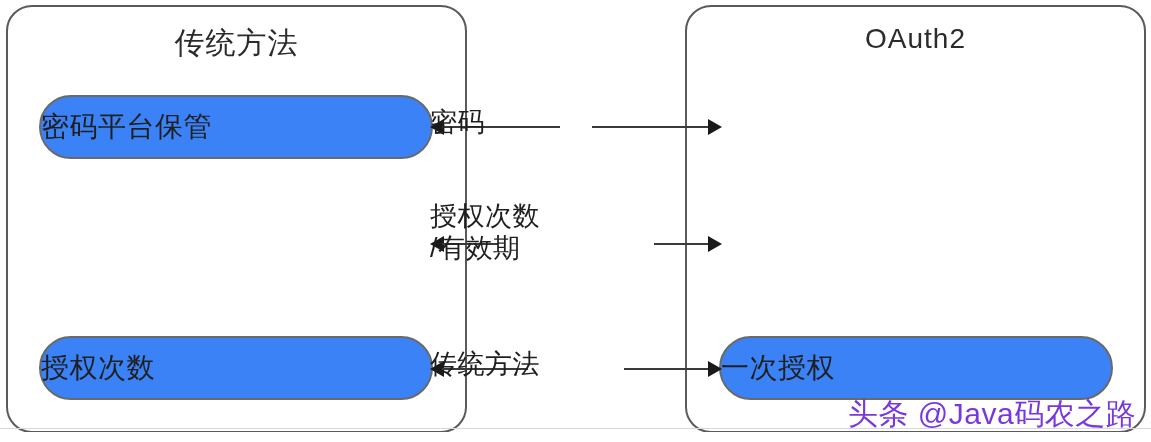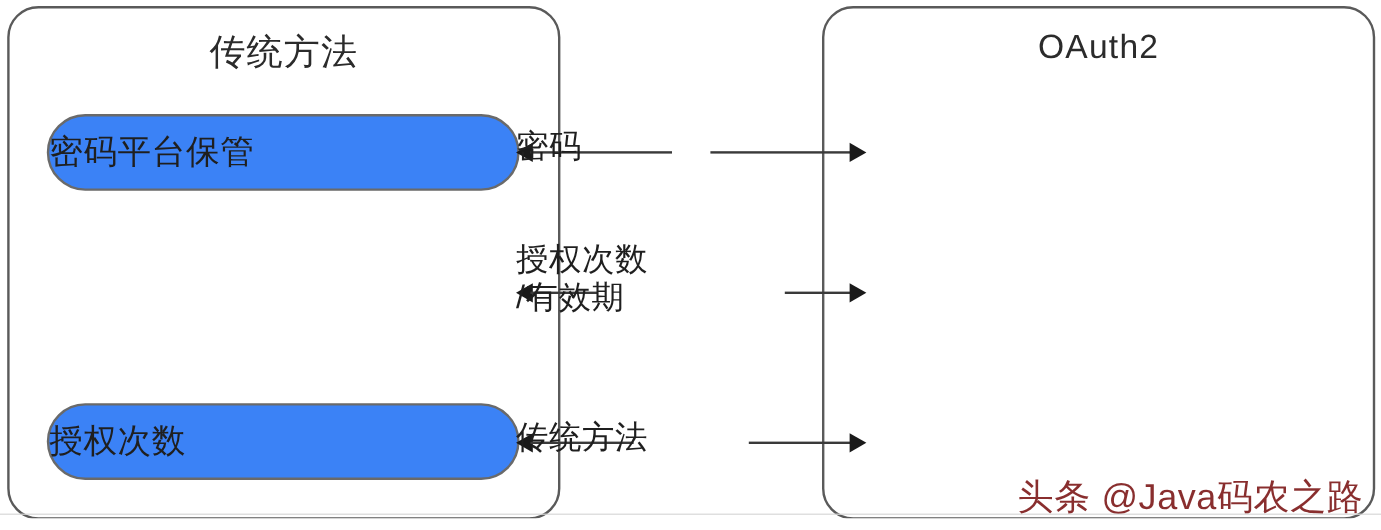--- a/index.html
+++ b/index.html
@@ -115,21 +115,21 @@
   .conn-label.single { top: -19px; }
   
   .conn-label.double { top: -42px; }
 
   
   #watermark {
     position: absolute;
     left: 848px;
     top: 394px;
     font-size: 30px;
-    color: #7f1d1d;
+    color: #6d28d9;
     opacity: 0.92;
     white-space: nowrap;
     letter-spacing: 0.5px;
     pointer-events: none;
   }
 
   
   #bottom-rule {
     position: absolute;
     left: 0;
@@ -152,20 +152,23 @@
     <span class="item-label">密码平台保管</span>
   </div>
   <div class="item-box" id="box-l2">
     <span class="item-label">授权次数</span>
   </div>
 
   <div class="panel" id="panel-right">
     <div class="panel-title latin">OAuth2</div>
   </div>
 
+  <div class="item-box" id="box-r2">
+    <span class="item-label">一次授权</span>
+  </div>
 
   <div class="connector" id="conn-0">
     <div class="arrowhead left"></div>
     <div class="conn-line left" style="width:118px;"></div>
     <div class="conn-line right" style="width:118px;"></div>
     <div class="arrowhead right"></div>
     <div class="conn-label single">密码</div>
   </div>
 
   <div class="connector" id="conn-1">

